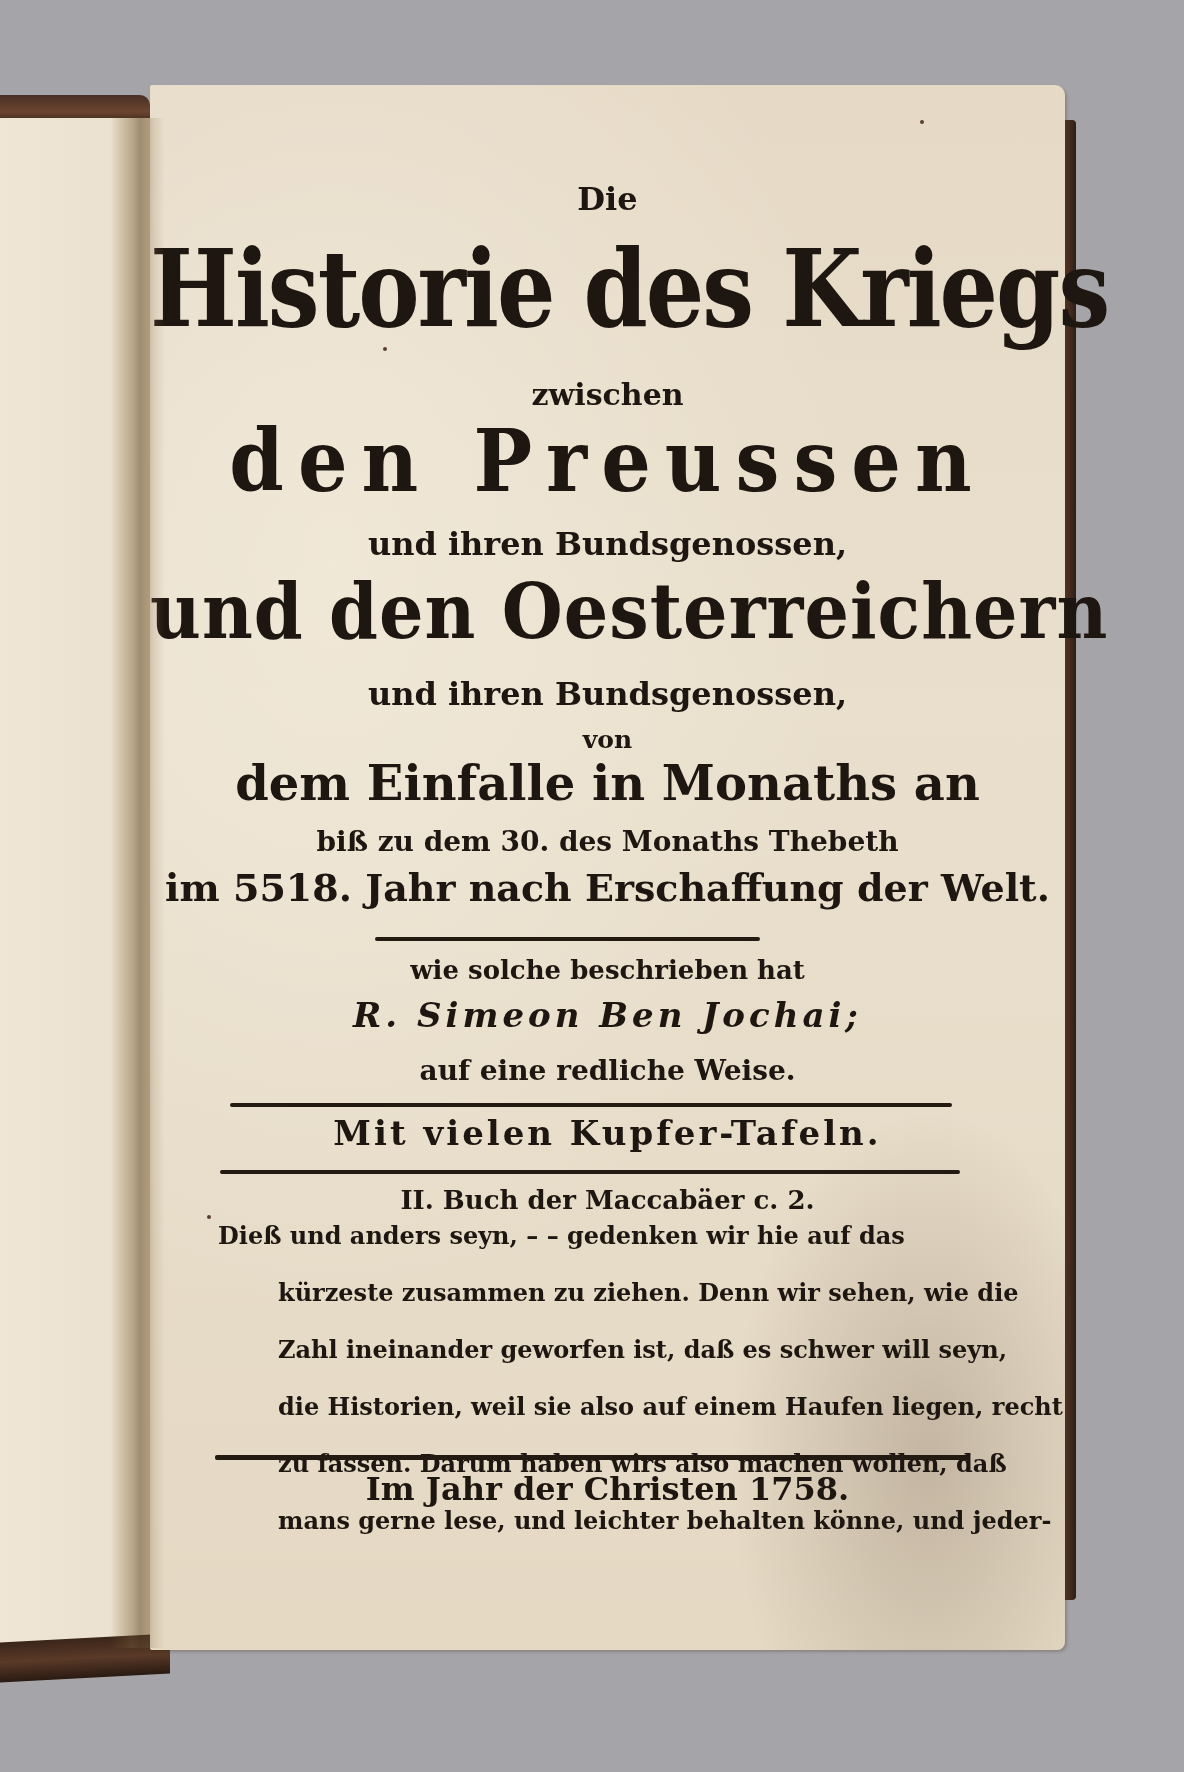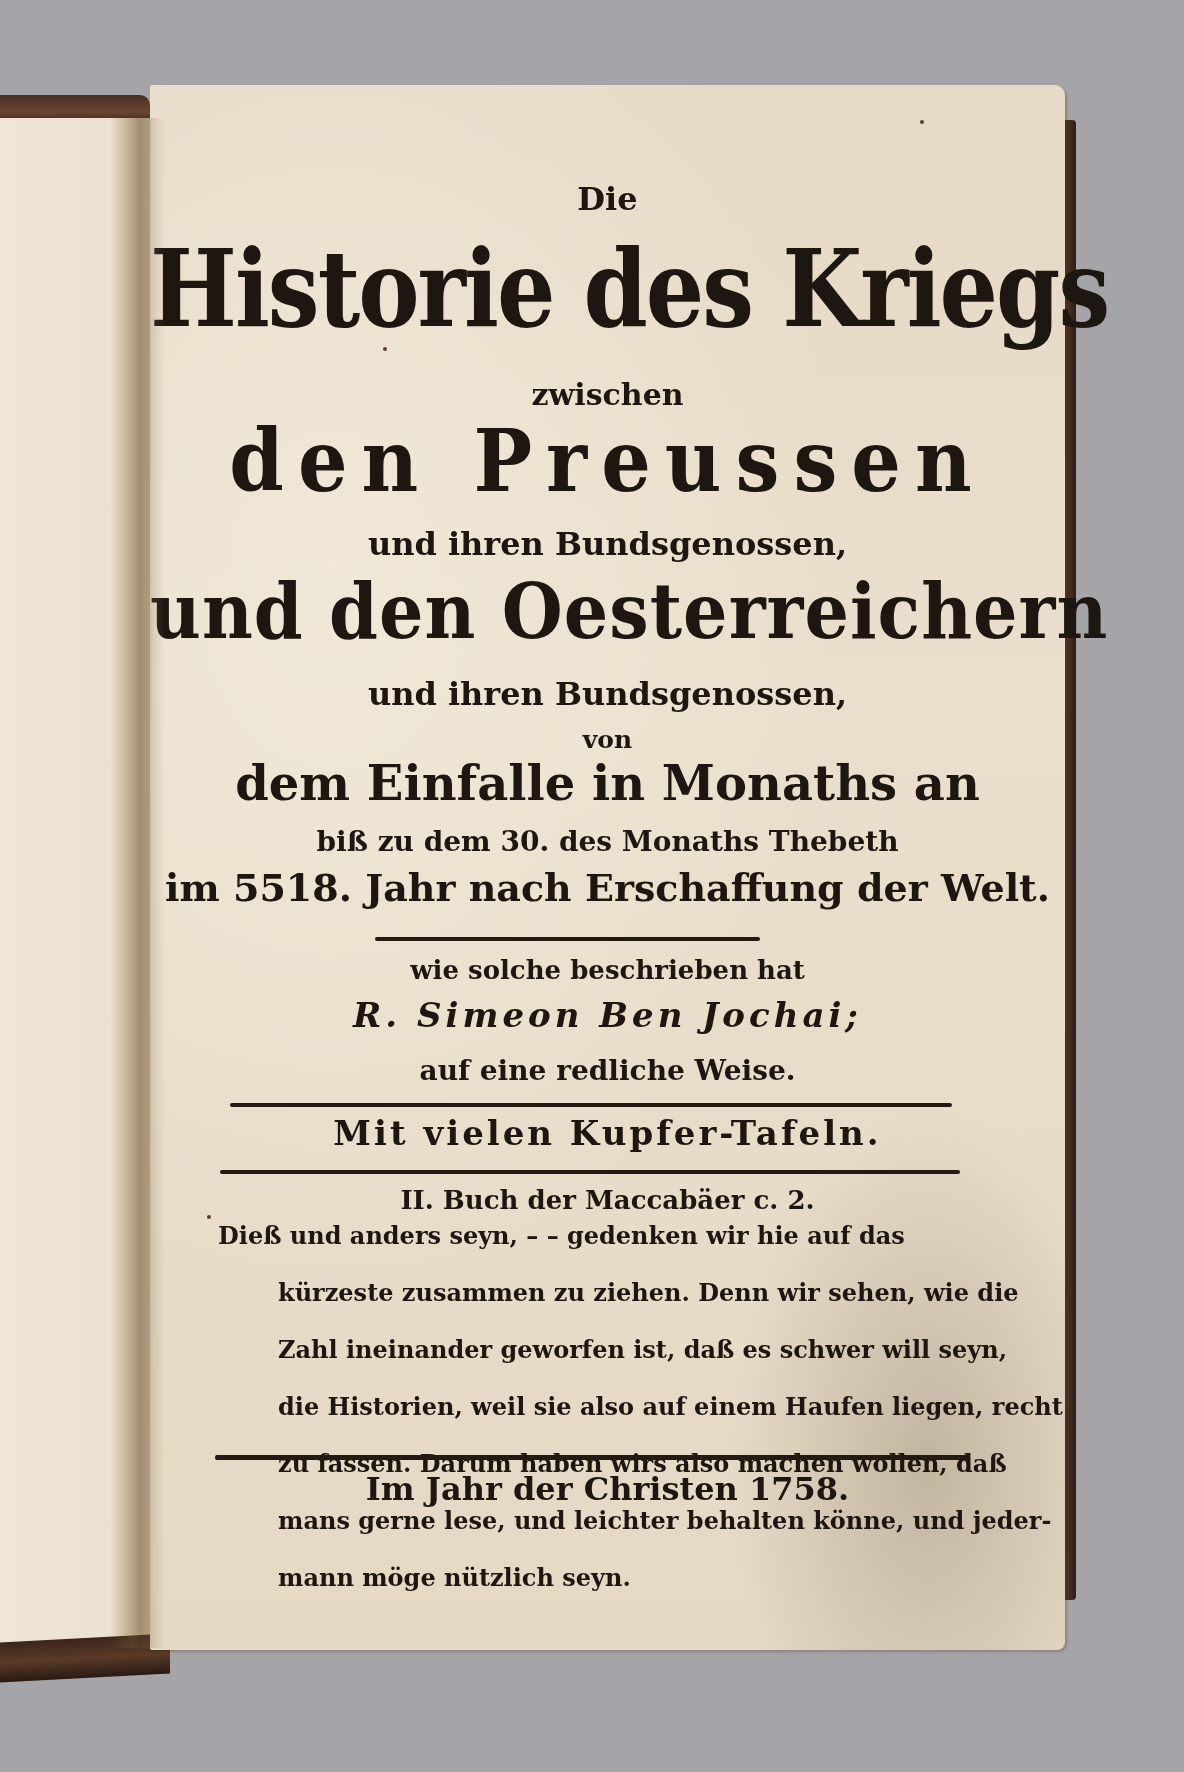--- a/index.html
+++ b/index.html
@@ -109,21 +109,20 @@
     <div class="rule r3"></div>
 
     <div class="line bl t-buch">II. Buch der Maccabäer c. 2.</div>
     <div class="motto">
       <span class="m-line">Dieß und anders seyn, – – gedenken wir hie auf das</span>
       <span class="m-line indent">kürzeste zusammen zu ziehen. Denn wir sehen, wie die</span>
       <span class="m-line indent">Zahl ineinander geworfen ist, daß es schwer will seyn,</span>
       <span class="m-line indent">die Historien, weil sie also auf einem Haufen liegen, recht</span>
       <span class="m-line indent">zu fassen. Darum haben wirs also machen wollen, daß</span>
       <span class="m-line indent">mans gerne lese, und leichter behalten könne, und jeder-</span>
-      <span class="m-line indent">mann möge nützlich seyn.</span>
     </div>
 
     <div class="rule r4"></div>
     <div class="line bl t-christen">Im Jahr der Christen 1758.</div>
 
     <div class="dot" style="left:57px;top:1130px"></div>
     <div class="dot" style="left:233px;top:262px"></div>
     <div class="dot" style="left:770px;top:35px"></div>
   </div>
 </div>

